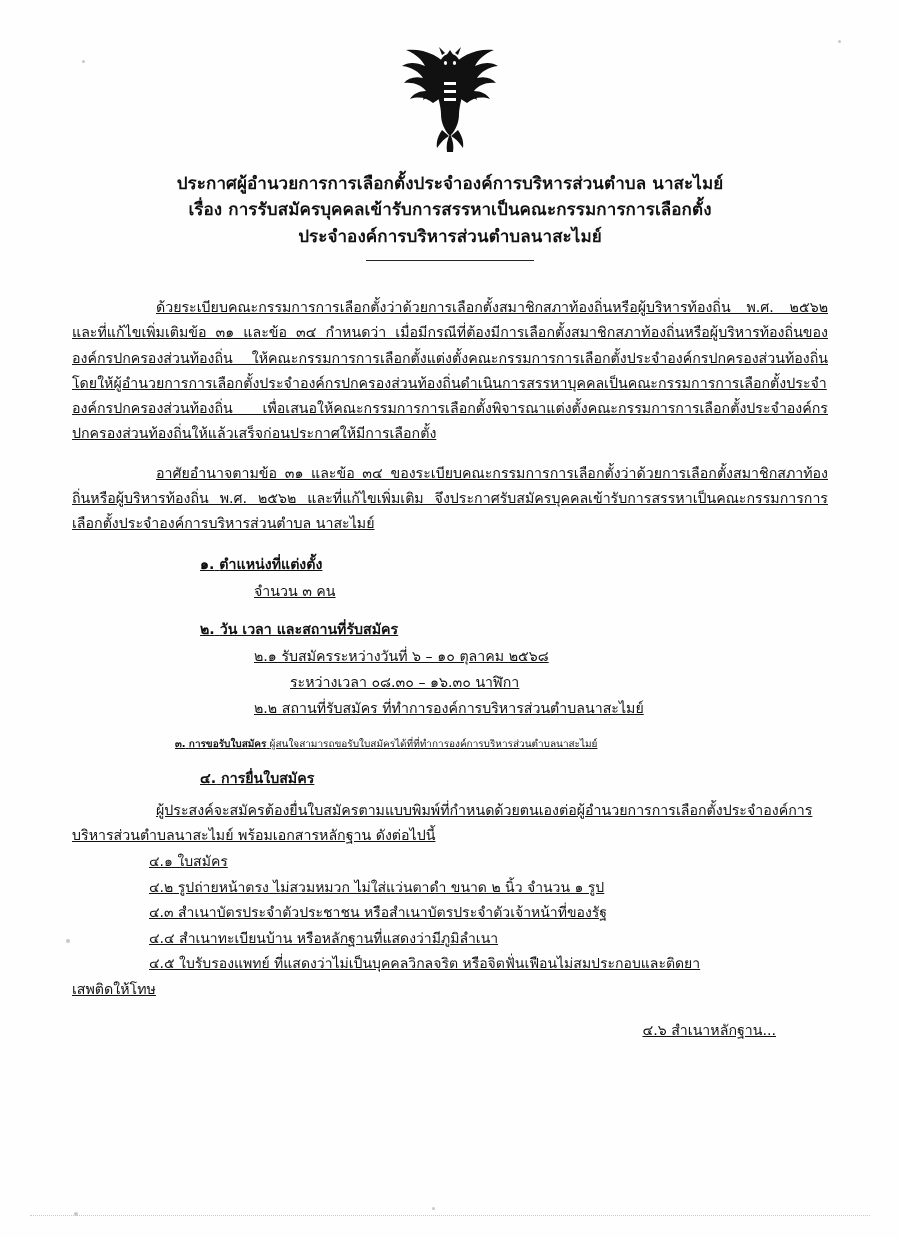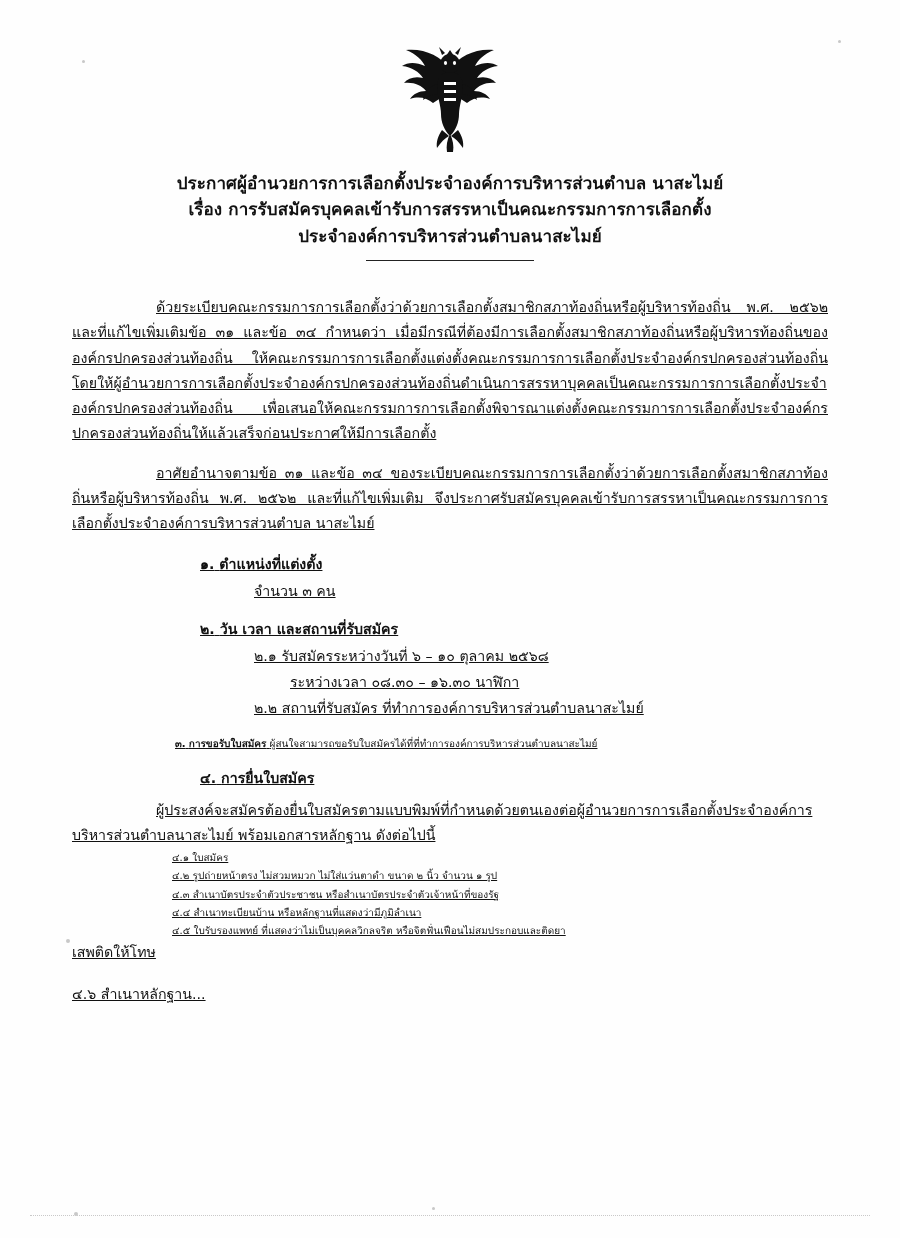--- a/index.html
+++ b/index.html
@@ -90,31 +90,32 @@
   }
   .inline-head b { font-weight: bold; }
   .flow {
     font-size: 14.2px;
     line-height: 1.82;
     text-align: justify;
     margin: 0;
   }
   .flow.indent { text-indent: 84px; margin-top: 6px; }
   .hang {
-    margin-left: 100px;
-    font-size: 10px;
+    margin-left: 77px;
+    font-size: 14px;
     line-height: 1.82;
   }
   .full-left {
     margin-left: 0;
     font-size: 14.2px;
     line-height: 1.82;
   }
   .right-tail {
     margin-top: 16px;
+    text-align: right;
     padding-right: 52px;
     font-size: 14.2px;
   }
   .spacer-sm { height: 10px; }
   
   .speck {
     position: absolute;
     background: #9a9a9a;
     border-radius: 50%;
     opacity: .55;

